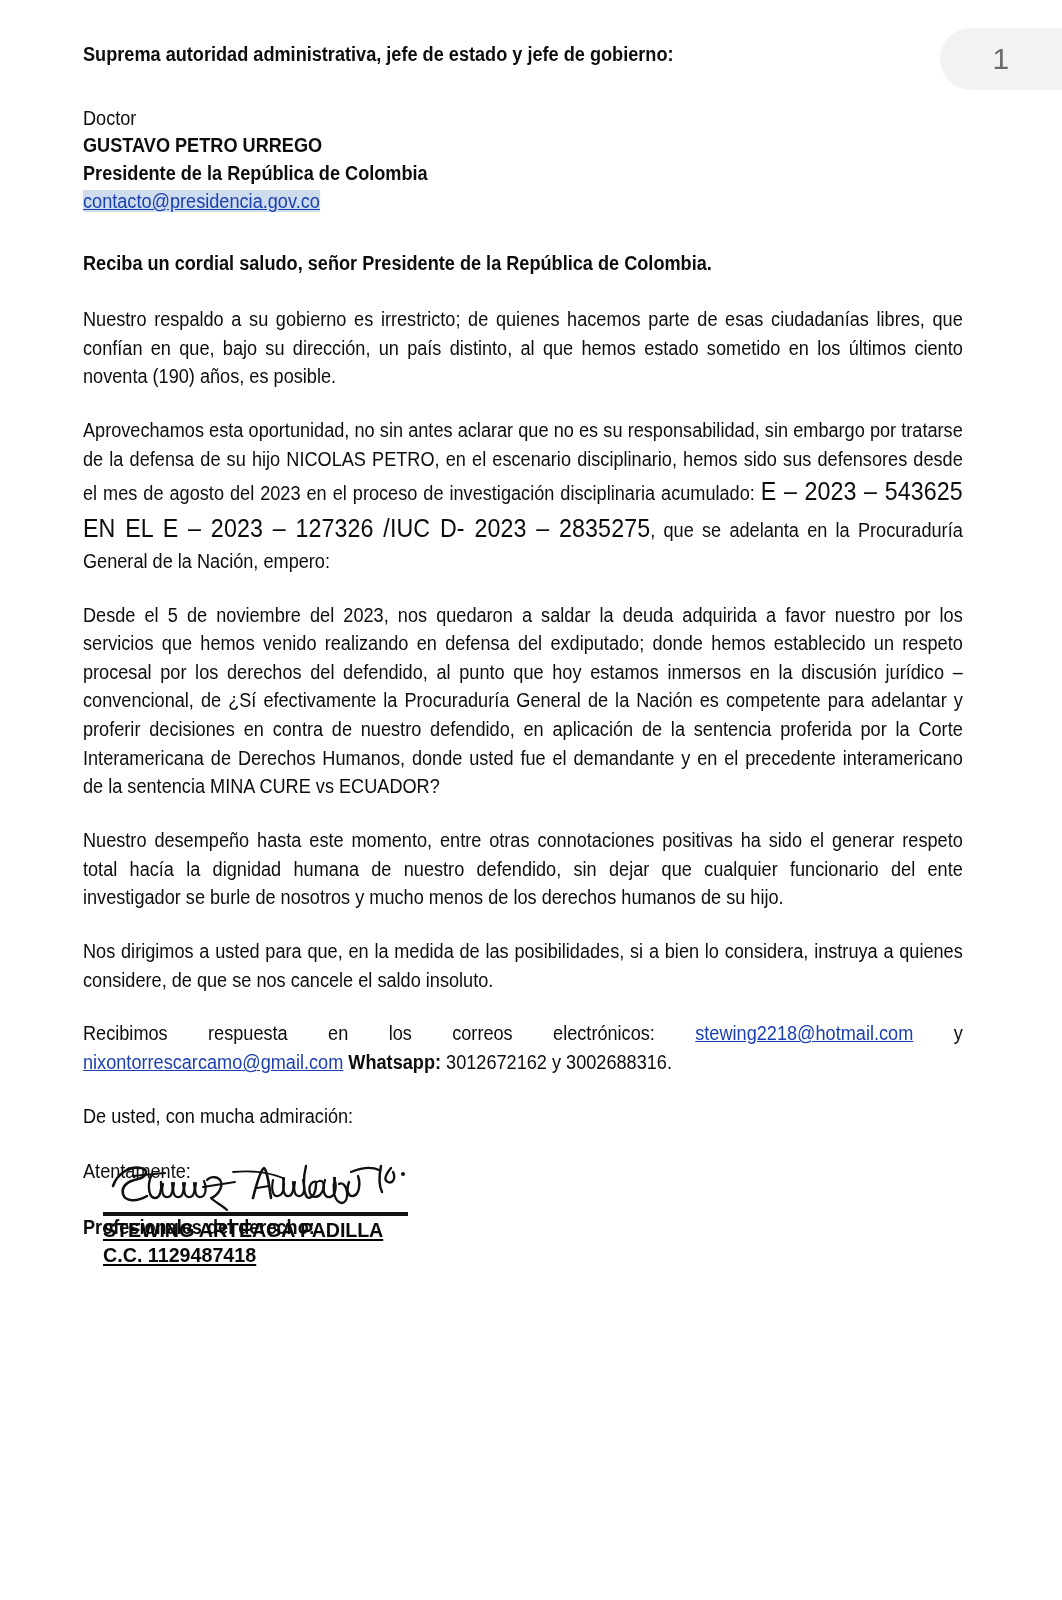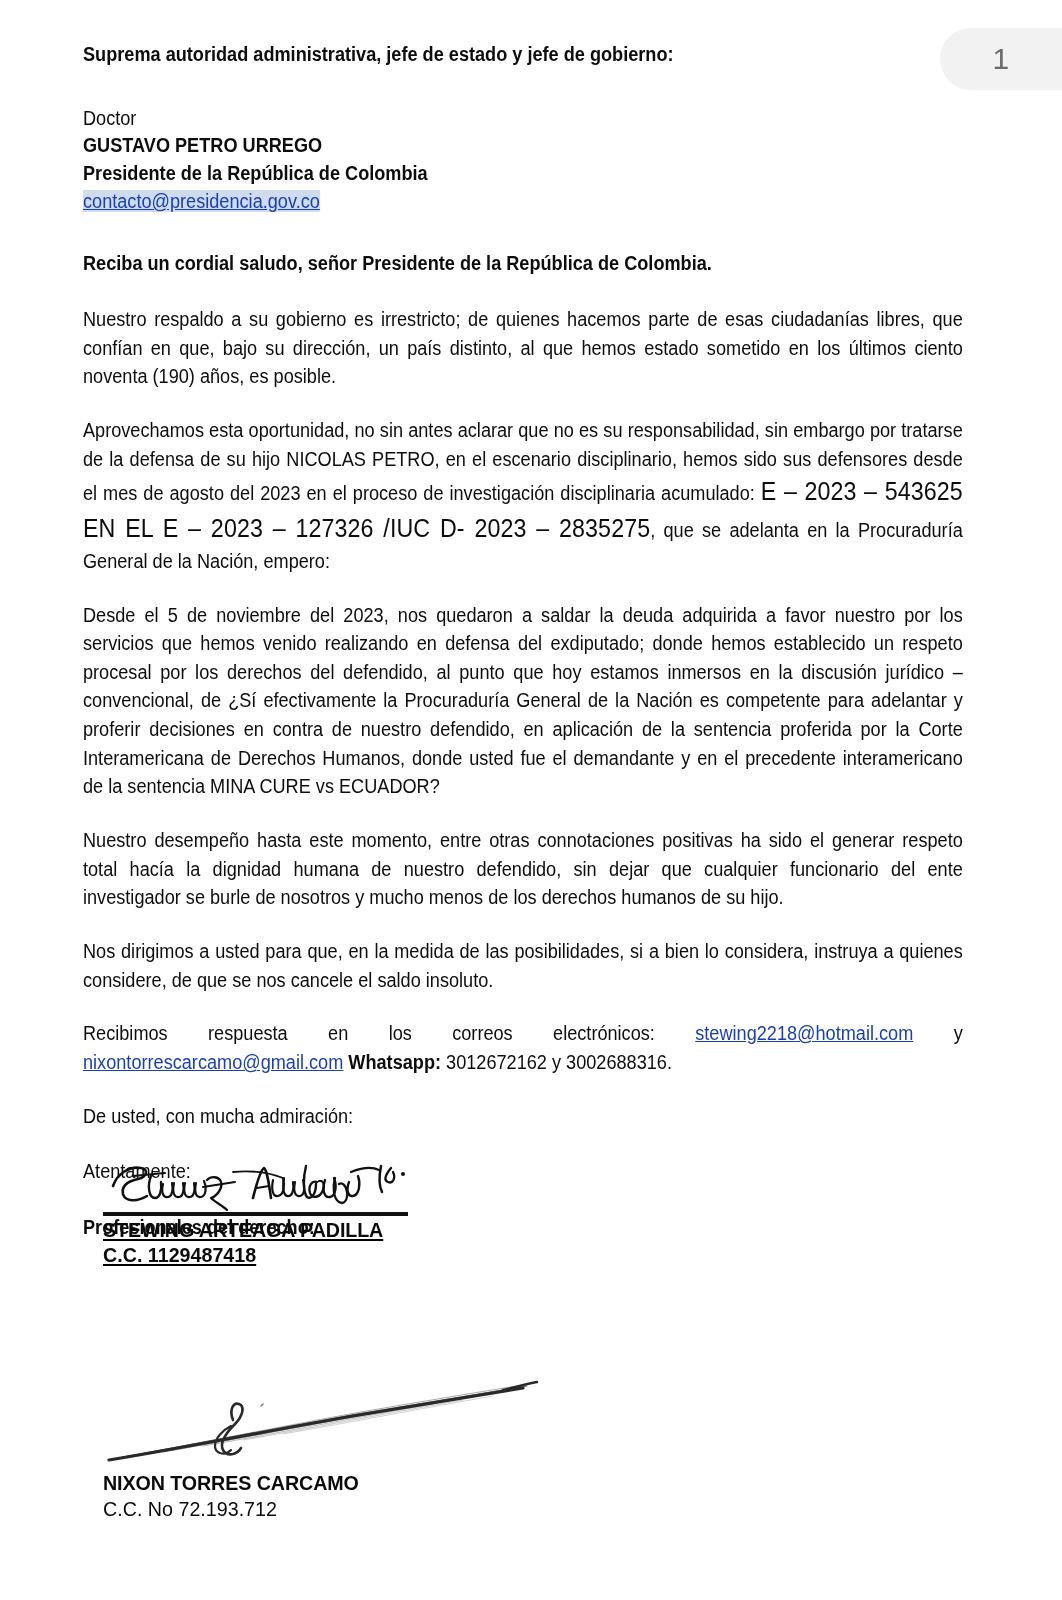--- a/index.html
+++ b/index.html
@@ -251,33 +251,14 @@
         <path d="M288 16 C283 22, 280 28, 285 30 C290 32, 293 26, 290 20" stroke-width="2.3"></path>
         <circle cx="300" cy="22" r="2" fill="#111111" stroke="none"></circle>
         <path d="M130 20 C150 18, 165 20, 180 26" stroke-width="1.8"></path>
       </g>
     </svg>
     <hr class="sig-rule">
     <div class="sig-name">STEWING ARTEAGA PADILLA</div>
     <div class="sig-cc">C.C. 1129487418</div>
   </div>
 
-  <div class="sig-block-2">
-    <svg class="sig-img-2" width="470" height="110" viewBox="0 0 470 110">
-      <g fill="none" stroke="#2a2a2a" stroke-linecap="round" stroke-linejoin="round">
-        <path d="M6 100 C80 88, 170 70, 250 56 C310 46, 370 36, 420 28" stroke-width="3.2"></path>
-        <path d="M10 99 C84 86, 174 68, 254 54 C314 44, 374 34, 424 26" stroke-width="1.2" opacity="0.7"></path>
-        <path d="M20 97 C92 84, 180 66, 258 52 C316 42, 376 32, 420 25" stroke-width="0.8" opacity="0.5"></path>
-        <path d="M60 92 C130 80, 210 64, 290 50" stroke-width="0.8" opacity="0.45"></path>
-        <path d="M100 86 C170 74, 250 58, 330 44" stroke-width="0.8" opacity="0.4"></path>
-        <path d="M140 80 C210 68, 290 52, 360 40" stroke-width="0.7" opacity="0.35"></path>
-        <path d="M180 74 C250 62, 320 48, 390 36" stroke-width="0.7" opacity="0.3"></path>
-        <path d="M130 60 C126 50, 130 42, 136 44 C142 46, 140 56, 132 64 C124 72, 116 82, 120 90 C124 97, 134 95, 138 88" stroke-width="2.6"></path>
-        <path d="M128 66 C120 70, 112 78, 112 86 C112 94, 122 96, 128 90" stroke-width="2.2"></path>
-        <path d="M158 46 L160 44" stroke-width="1.6" opacity="0.6"></path>
-        <path d="M400 30 C412 27, 424 24, 434 22" stroke-width="2.4"></path>
-      </g>
-    </svg>
-    <div class="sig-name-2">NIXON TORRES CARCAMO</div>
-    <div class="sig-cc regular">C.C. No 72.193.712</div>
-  </div>
 
 </div>
 
 </body></html>

